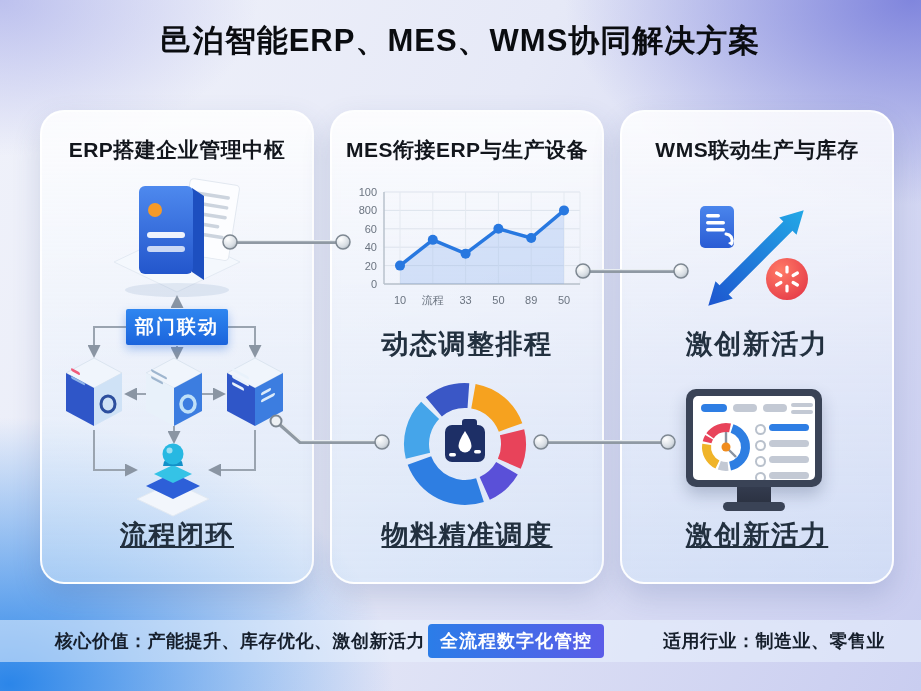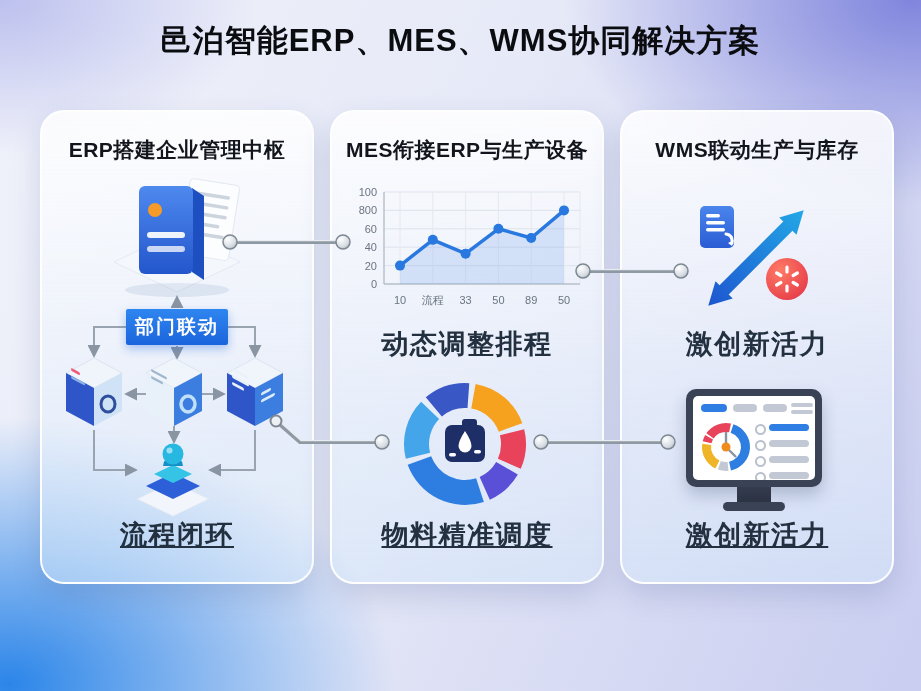--- a/index.html
+++ b/index.html
@@ -329,14 +329,25 @@
       <circle cx="382" cy="442" r="7" fill="url(#ballG)" stroke="#7e8892" stroke-width="1.5"></circle>
     </g>
     <g>
       <line x1="541" y1="442" x2="668" y2="442" stroke="#8f99a3" stroke-width="4"></line>
       <line x1="545" y1="440.6" x2="664" y2="440.6" stroke="#e8edf1" stroke-width="1.3"></line>
       <circle cx="541" cy="442" r="7" fill="url(#ballG)" stroke="#7e8892" stroke-width="1.5"></circle>
       <circle cx="668" cy="442" r="7" fill="url(#ballG)" stroke="#7e8892" stroke-width="1.5"></circle>
     </g>
   </svg>
 
+  <div class="footer-band">
+    <div class="footer-left">
+      <span class="f-label">核心价值：</span>
+      <span class="f-items">产能提升、库存优化、激创新活力</span>
+      <span class="chip">全流程数字化管控</span>
+    </div>
+    <div class="footer-right">
+      <span class="f-label">适用行业：</span>
+      <span class="f-items">制造业、零售业</span>
+    </div>
+  </div>
 
 </div>
 
 </body></html>

